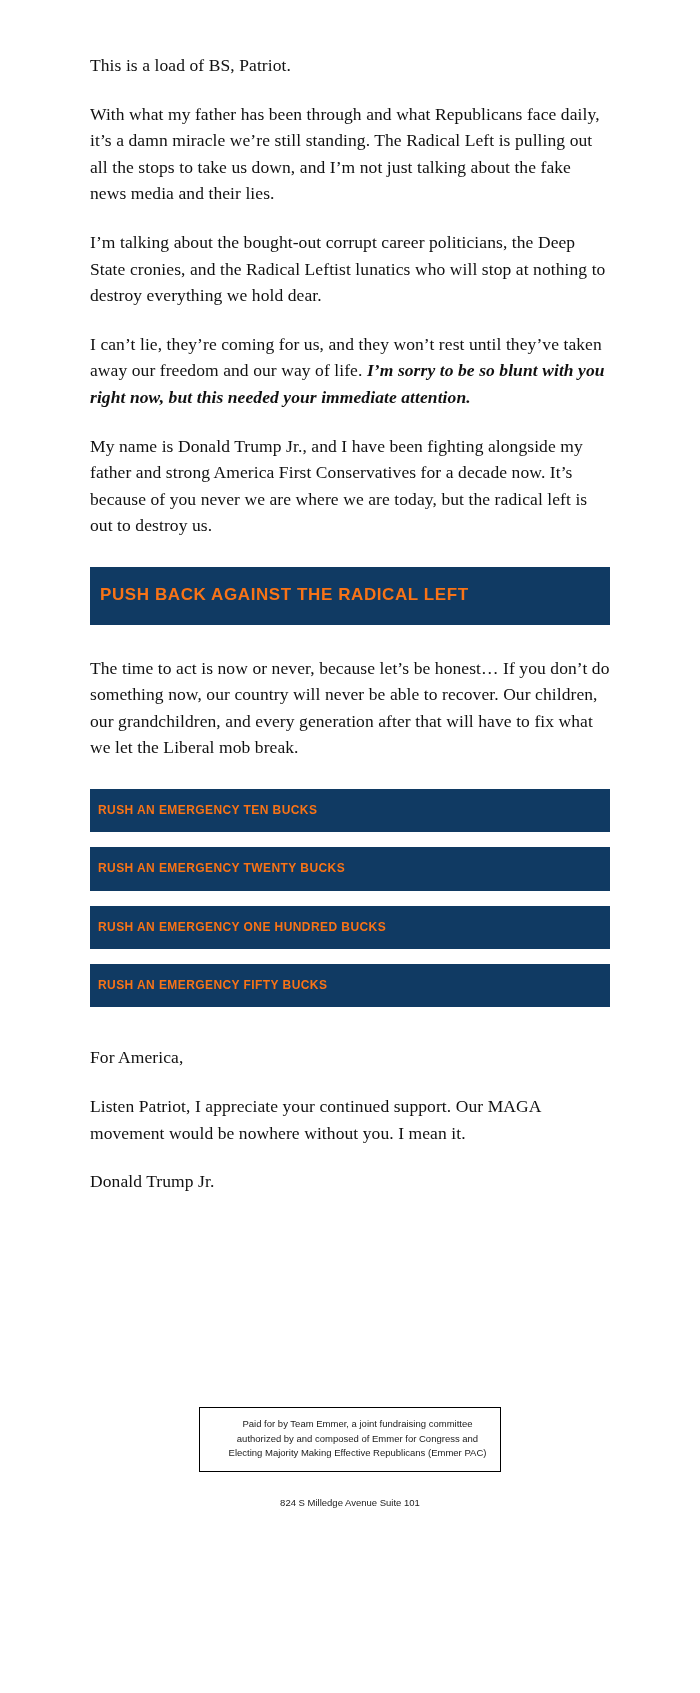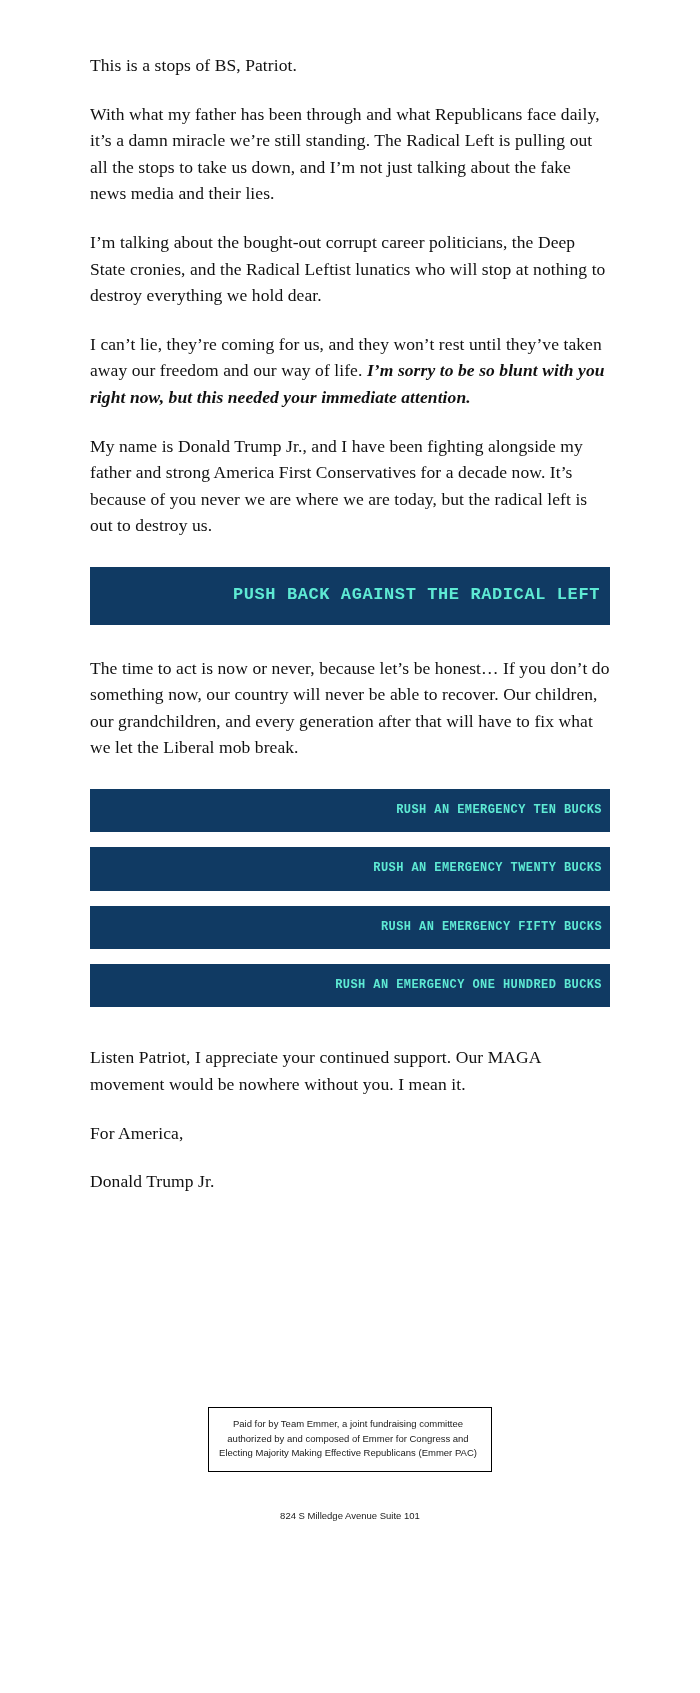--- a/index.html
+++ b/index.html
@@ -34,23 +34,23 @@
     letter-spacing: 0.005em;
   }
   p.para:last-child { margin-bottom: 12px; }
   .em-bi {
     font-weight: bold;
     font-style: italic;
   }
   .cta-btn {
     display: block;
     background: #103a63;
-    color: #5eead4;
-    text-align: right;
-    font-family: Liberation Mono, monospace;
+    color: #f97316;
+    text-align: left;
+    font-family: Liberation Sans, sans-serif;
     font-weight: bold;
     font-size: 17px;
     letter-spacing: 0.035em;
     text-decoration: none;
     border: 0;
     width: 100%;
     box-sizing: border-box;
     cursor: pointer;
   }
   .cta-main {
@@ -89,66 +89,66 @@
   .footer {
     width: 700px;
     box-sizing: border-box;
     text-align: center;
     font-family: "Liberation Sans", "DejaVu Sans", sans-serif;
     padding-bottom: 40px;
   }
   .disclaimer-box {
     display: inline-block;
     border: 1px solid #000000;
-    padding: 9px 14px 10px 10px;
+    padding: 9px 14px 10px 29px;
     font-size: 9.5px;
     line-height: 1.55;
     color: #1a1a1a;
     text-align: center;
     max-width: 300px;
   }
   .address {
-    margin-top: 37px;
+    margin-top: 24px;
     font-size: 9.5px;
     line-height: 1.5;
     color: #1a1a1a;
   }
 </style>
 </head>
 <body>
 
 <div class="email-wrap">
 
   <div class="body-col">
 
-    <p class="para">This is a stops of BS, Patriot.</p>
+    <p class="para">This is a load of BS, Patriot.</p>
 
     <p class="para">With what my father has been through and what Republicans face daily, it’s a damn miracle we’re still standing. The Radical Left is pulling out all the stops to take us down, and I’m not just talking about the fake news media and their lies.</p>
 
     <p class="para">I’m talking about the bought-out corrupt career politicians, the Deep State cronies, and the Radical Leftist lunatics who will stop at nothing to destroy everything we hold dear.</p>
 
     <p class="para"><span>I can’t lie, they’re coming for us, and they won’t rest until they’ve taken away our freedom and our way of life. </span><span class="em-bi">I’m sorry to be so blunt with you right now, but this needed your immediate attention.</span></p>
 
     <p class="para">My name is Donald Trump Jr., and I have been fighting alongside my father and strong America First Conservatives for a decade now. It’s because of you never we are where we are today, but the radical left is out to destroy us.</p>
 
     <a class="cta-btn cta-main" href="#"><span>PUSH BACK AGAINST THE RADICAL LEFT</span><br></a>
 
     <p class="para">The time to act is now or never, because let’s be honest… If you don’t do something now, our country will never be able to recover. Our children, our grandchildren, and every generation after that will have to fix what we let the Liberal mob break.</p>
 
 
     <div class="donate-group">
       <a class="cta-btn cta-amount" href="#">RUSH AN EMERGENCY TEN BUCKS</a>
       <a class="cta-btn cta-amount" href="#">RUSH AN EMERGENCY TWENTY BUCKS</a>
+      <a class="cta-btn cta-amount" href="#">RUSH AN EMERGENCY ONE HUNDRED BUCKS</a>
       <a class="cta-btn cta-amount" href="#">RUSH AN EMERGENCY FIFTY BUCKS</a>
-      <a class="cta-btn cta-amount" href="#">RUSH AN EMERGENCY ONE HUNDRED BUCKS</a>
     </div>
 
     <div class="closing-block">
+      <p class="para">For America,</p>
       <p class="para">Listen Patriot, I appreciate your continued support. Our MAGA movement would be nowhere without you. I mean it.</p>
-      <p class="para">For America,</p>
       <p class="para">Donald Trump Jr.</p>
     </div>
 
   </div>
 
   <div class="spacer-tall"></div>
 
   <div class="footer">
 
     <div class="disclaimer-box">

